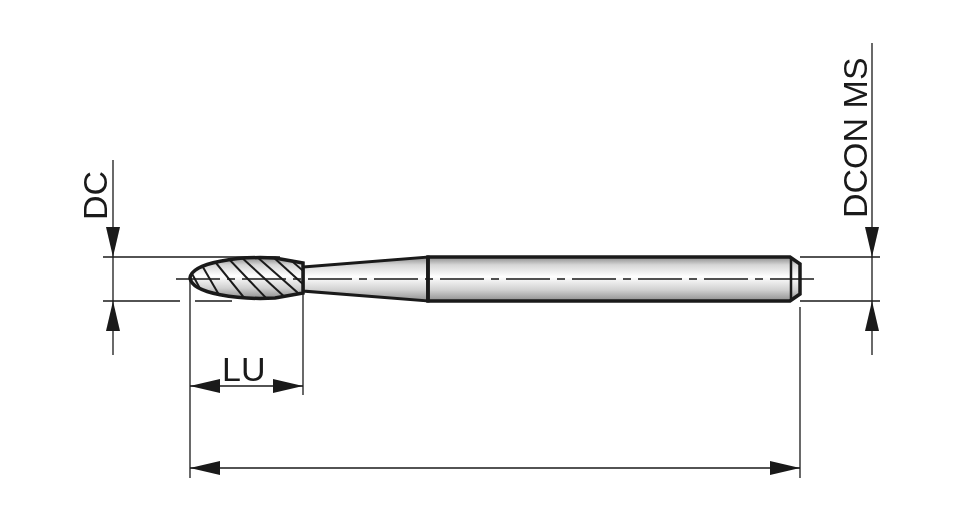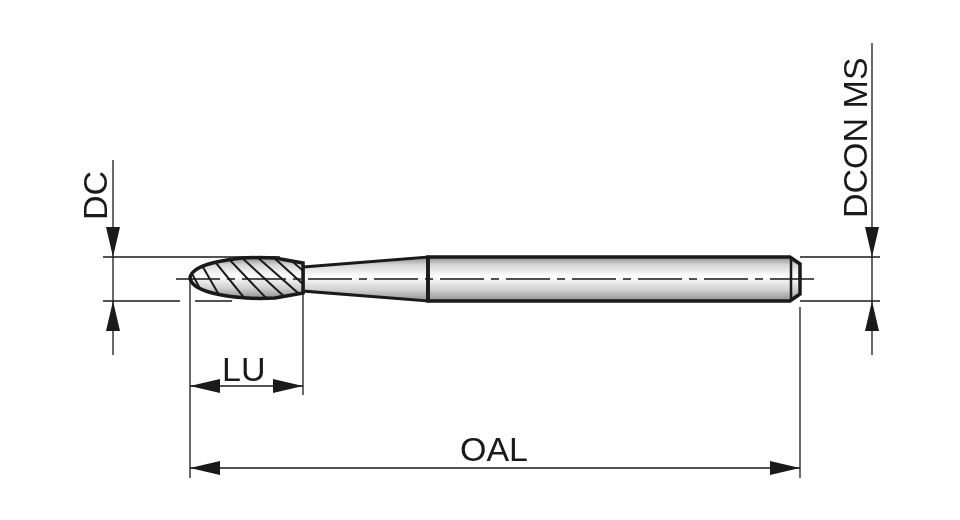--- a/index.html
+++ b/index.html
@@ -87,14 +87,13 @@
       </g>
       <path d="M 190 278 C 192 262, 240 256, 275 258 L 303 263 L 303 293 L 275 298 C 240 300, 192 294, 190 278 Z" fill="none" stroke="#1a1a1a" stroke-width="3.5"></path>
     </g>
 
     <line x1="176" y1="279" x2="818" y2="279" stroke="#1a1a1a" stroke-width="1.5" stroke-dasharray="44,7,8,7"></line>
   </svg>
 
   <div class="lbl vert" style="left:78px; top:220px;">DC</div>
   <div class="lbl vert" style="left:838px; top:218px;">DCON MS</div>
   <div class="lbl" style="left:222px; top:352px;">LU</div>
-  <div class="lbl" style="left:460px; top:432px;">OAL</div>
 </div>
 
 </body></html>

